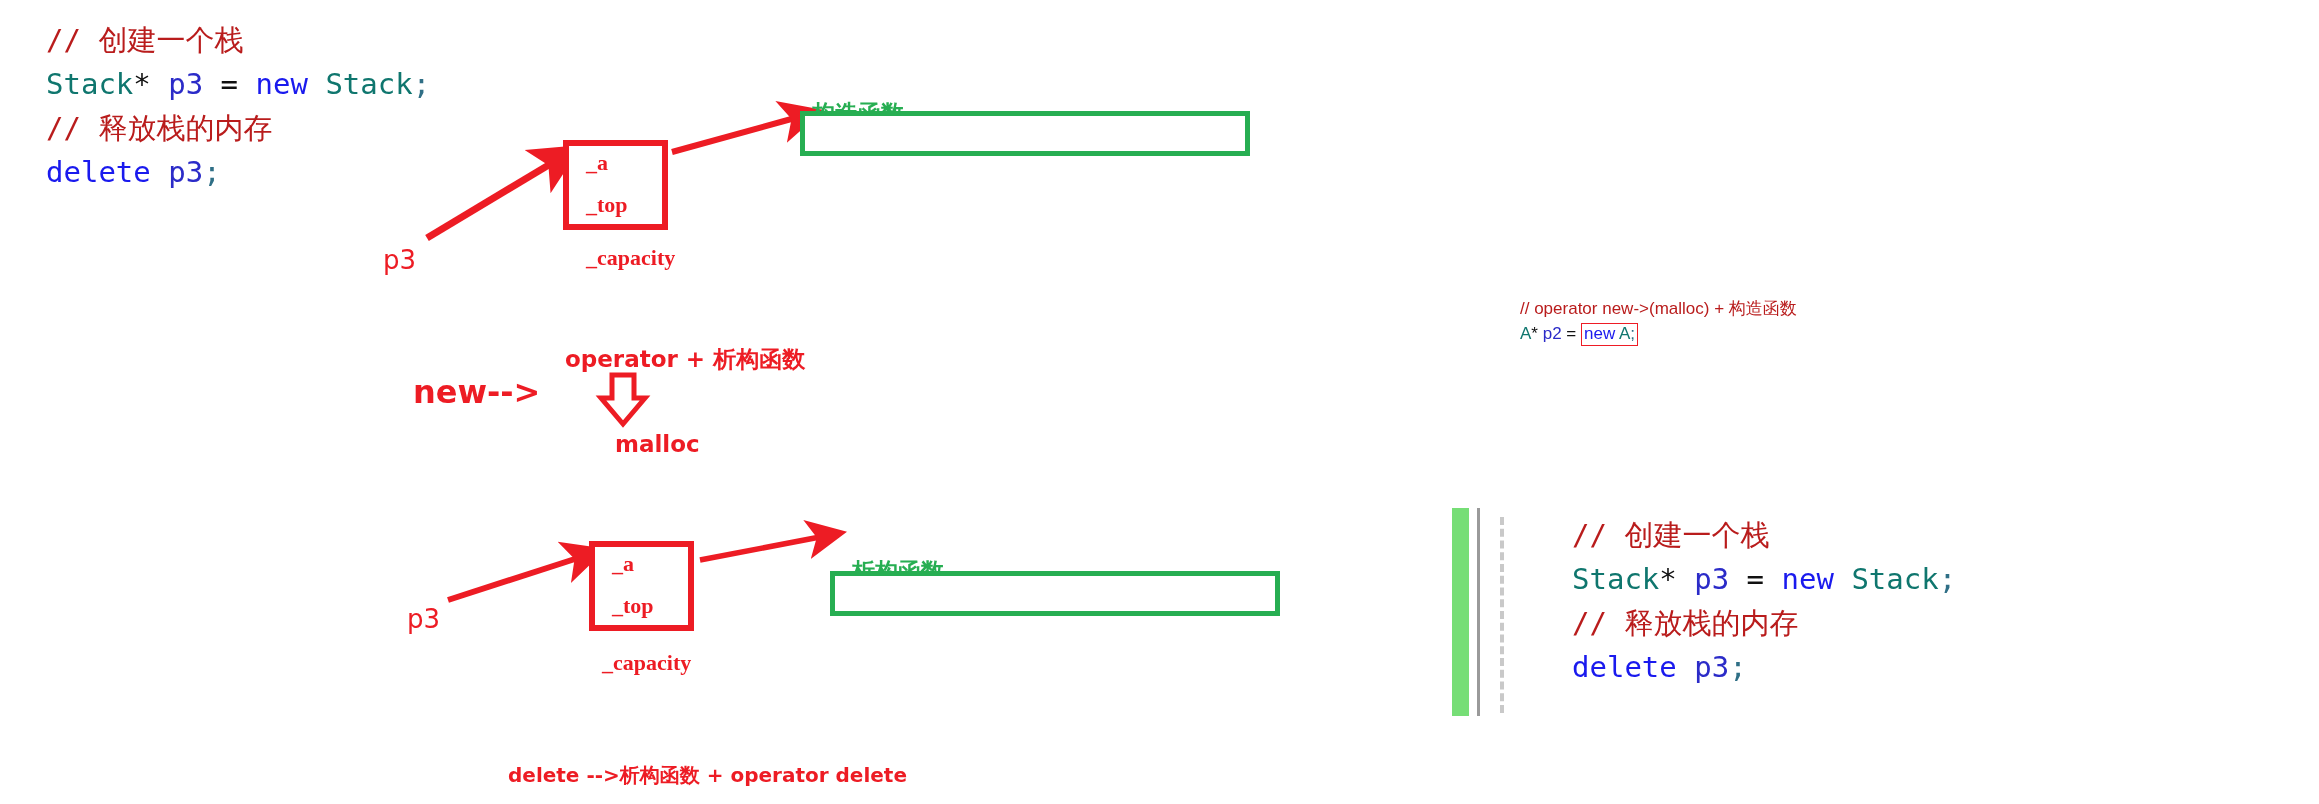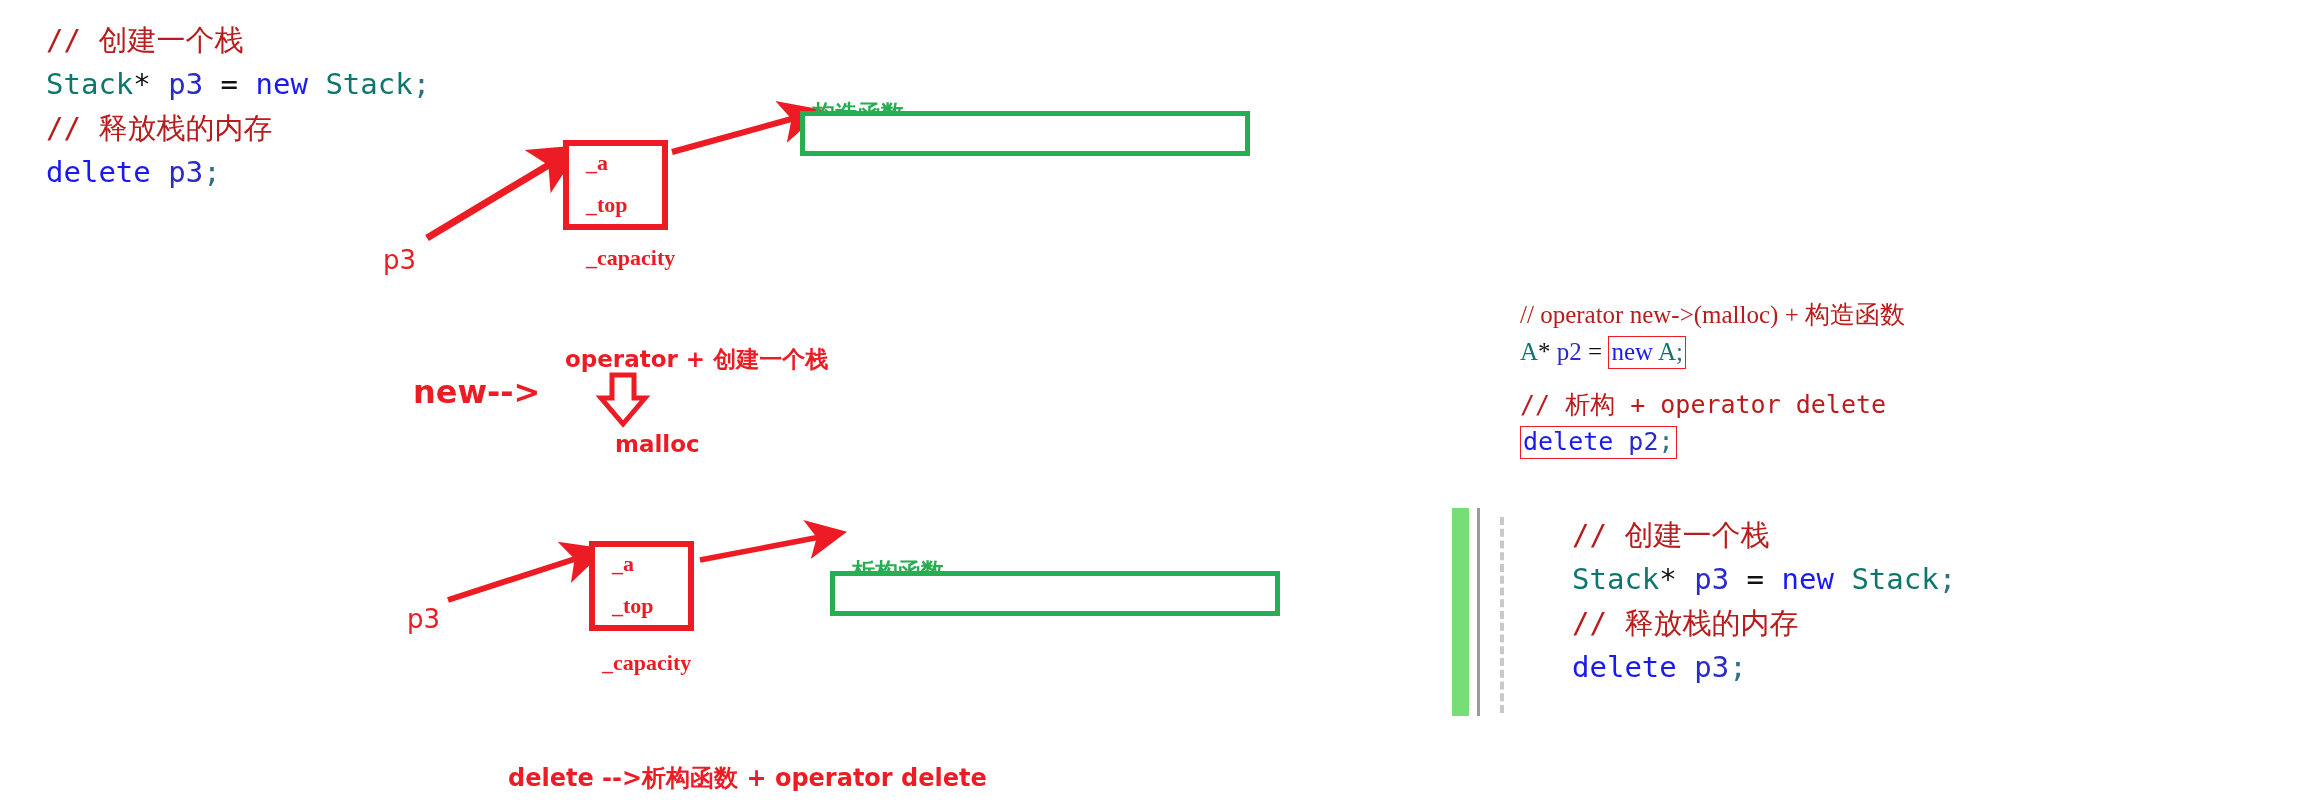--- a/index.html
+++ b/index.html
@@ -77,21 +77,21 @@
   }
   .red-note.thin {
     font-weight: normal;
     font-size: 26px;
     font-family: "DejaVu Sans", "Liberation Sans", sans-serif;
   }
   .red-caption {
     position: absolute;
     color: #ed1c24;
     font-weight: bold;
-    font-size: 24px;
+    font-size: 20px;
     white-space: nowrap;
   }
 
   
   svg.arrows {
     position: absolute;
     left: 0; top: 0;
     width: 2319px;
     height: 804px;
     pointer-events: none;
@@ -99,22 +99,22 @@
 
   
   #right-panel {
     position: absolute;
     left: 1520px;
     top: 296px;
     width: 780px;
   }
   #right-code-1 {
     position: relative;
-    font-family: Liberation Serif, serif;
-    font-size: 25px;
+    font-family: Liberation Sans, sans-serif;
+    font-size: 17px;
     line-height: 1.48;
     white-space: pre;
   }
   .redbox-inline {
     border: 1.5px solid #ee1c25;
     padding: 0px 2px 1px 2px;
     display: inline-block;
     line-height: 1.18;
   }
 
@@ -189,42 +189,40 @@
 
 <div class="struct-box" style="left:563px; top:140px; width:105px; height:90px;"></div>
 <div class="field" style="left:586px; top:150px;">_a</div>
 <div class="field" style="left:586px; top:192px;">_top</div>
 <div class="field" style="left:586px; top:245px;">_capacity</div>
 
 <div class="fn-label" style="left:812px; top:52px;">构造函数</div>
 <div class="fn-box" style="left:800px; top:111px; width:450px; height:45px;"></div>
 
 <div class="red-note" style="left:413px; top:373px; font-size:32px;">new--&gt;</div>
-<div class="red-note" style="left:565px; top:344px; font-size:23px;">operator + 创建一个栈</div>
+<div class="red-note" style="left:565px; top:344px; font-size:23px;">operator + 析构函数</div>
 <div class="red-note" style="left:583px; top:431px; font-size:23px;margin-left:32px;">malloc</div>
 
 <div class="red-note thin" style="left:407px; top:604px;">p3</div>
 
 <div class="struct-box" style="left:589px; top:541px; width:105px; height:90px;"></div>
 <div class="field" style="left:612px; top:551px;">_a</div>
 <div class="field" style="left:612px; top:593px;">_top</div>
 <div class="field" style="left:602px; top:650px;">_capacity</div>
 
 <div class="fn-label" style="left:852px; top:510px;text-align:right;">析构函数</div>
 <div class="fn-box" style="left:830px; top:571px; width:450px; height:45px;"></div>
 
 <div class="red-caption" style="left:508px; top:762px;">delete --&gt;析构函数 + operator delete</div>
 
 <div id="right-panel">
 
   <div id="right-code-1"><span class="tok-comment">// operator new-&gt;(malloc) + 构造函数</span>
 <span class="tok-type">A</span><span class="tok-plain">* </span><span class="tok-var">p2</span><span class="tok-plain"> = </span><span class="redbox-inline"><span class="tok-kw">new</span><span class="tok-type"> A</span><span class="tok-punct">;</span></span></div>
 
-  <div style="position:absolute; left:0; top:90px; font-family:'DejaVu Sans Mono','Liberation Mono',monospace; font-size:25px; line-height:1.48; white-space:pre;"><span class="tok-comment">// 析构 + operator delete</span>
-<span class="redbox-inline"><span class="tok-kw">delete</span><span class="tok-var"> p2</span><span class="tok-punct">;</span></span></div>
 
 </div>
 
 <div id="quote-wrap">
   <div id="quote-green"></div>
   <div id="quote-gray"></div>
   <div id="quote-dashed"></div>
 
   <div id="quote-code"><span class="tok-comment">// 创建一个栈</span>
 <span class="tok-type">Stack</span><span class="tok-plain">* </span><span class="tok-var">p3</span><span class="tok-plain"> = </span><span class="tok-kw">new</span><span class="tok-type"> Stack</span><span class="tok-punct">;</span>

